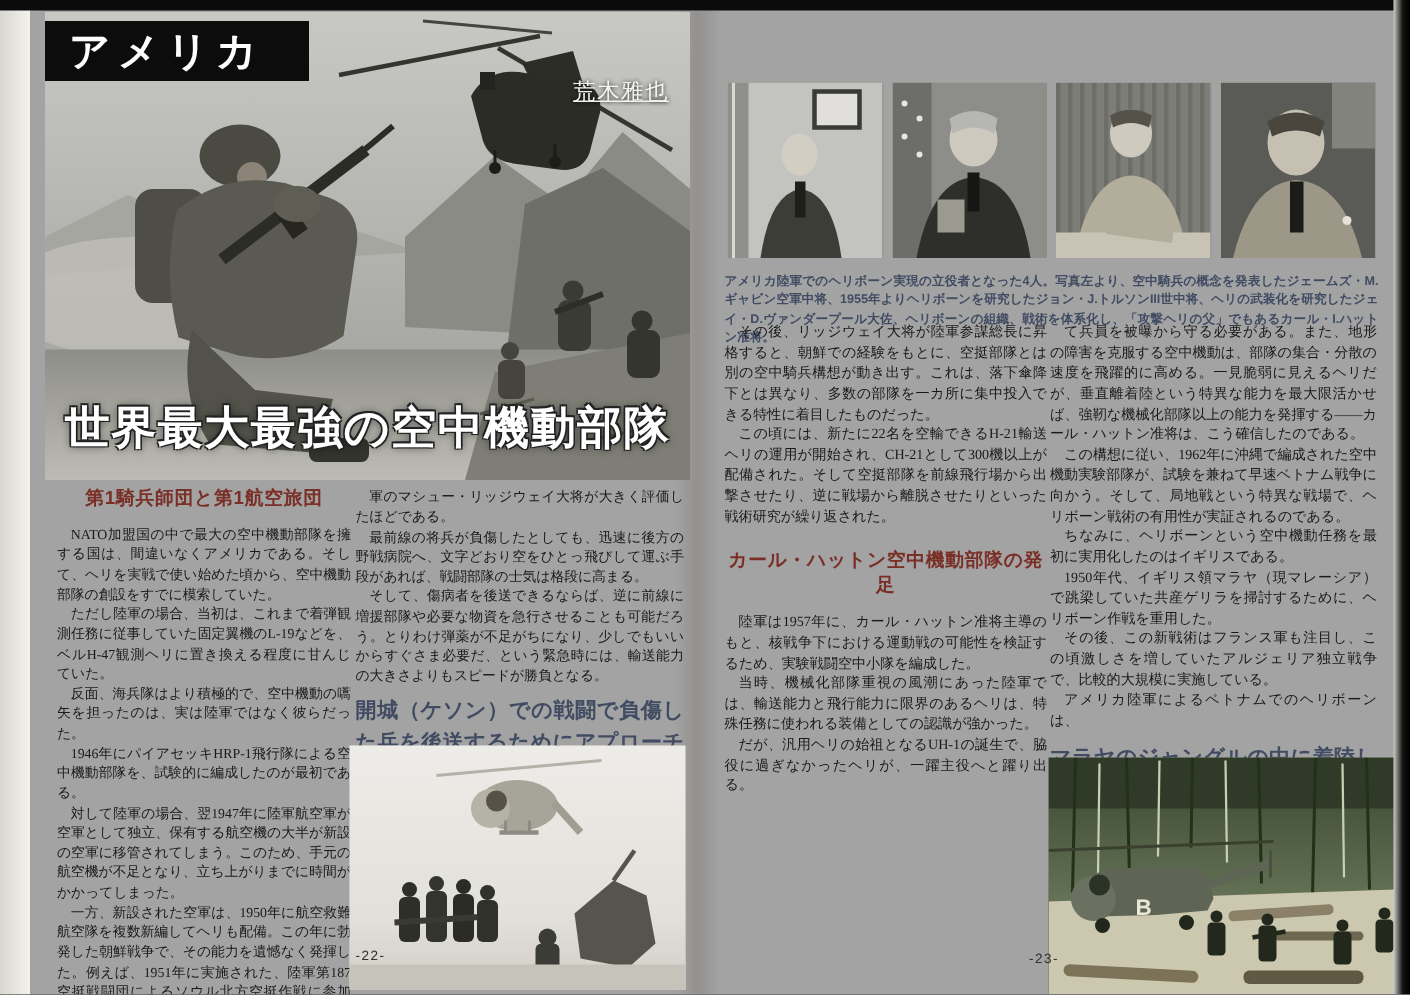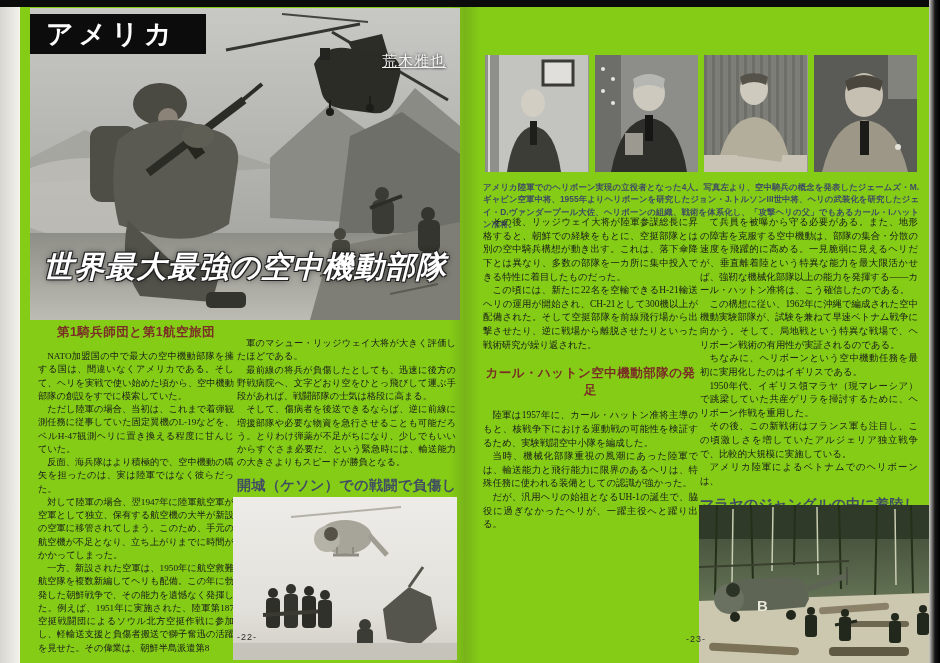--- a/index.html
+++ b/index.html
@@ -1,43 +1,43 @@
 <!DOCTYPE html>
 <html><head>
 <meta charset="utf-8">
 <style>
   html,body{margin:0;padding:0;background:#555;}
   #canvas{
     position:relative;width:940px;height:663px;overflow:hidden;
-    background:#84cc16;
+    background:#a3a3a3;
     font-family:"Liberation Serif","DejaVu Serif",serif;
   }
   
   .scan-top{position:absolute;left:0;top:0;width:940px;height:7px;background:#0b0b0b;}
   .scan-right{position:absolute;right:0;top:0;width:11px;height:663px;background:linear-gradient(90deg,#cfcdc8,#141414 55%,#000);}
   .edge-left{position:absolute;left:0;top:0;width:20px;height:663px;background:linear-gradient(90deg,#d8d6d1,#f4f2ed);}
   .gutter{position:absolute;left:450px;top:7px;width:30px;height:656px;
     background:linear-gradient(90deg,rgba(0,0,0,0),rgba(60,50,40,0.16) 50%,rgba(0,0,0,0));}
   
   .hero{position:absolute;left:30px;top:8px;width:430px;height:312px;overflow:hidden;background:#b5b5b2;}
   .hero svg{position:absolute;left:0;top:0;}
   .cat-band{position:absolute;left:0;top:6px;width:176px;height:40px;background:#0c0c0c;
     display:flex;align-items:center;padding-left:16px;box-sizing:border-box;}
   .cat-band span{color:#fdfdfd;font-family:"Liberation Sans","DejaVu Sans",sans-serif;
     font-weight:bold;font-size:27px;letter-spacing:5px;}
   .author{position:absolute;right:14px;top:44px;color:#f2f2f0;font-size:15px;
     font-family:"Liberation Sans","DejaVu Sans",sans-serif;text-shadow:0 0 3px rgba(0,0,0,.8);letter-spacing:1px;text-decoration:underline;}
-  .main-title{position:absolute;left:0;bottom:32px;width:100%;text-align:center;
+  .main-title{position:absolute;left:0;bottom:14px;width:100%;text-align:center;
     color:#ffffff;font-weight:bold;font-size:30px;letter-spacing:1px;white-space:nowrap;
-    text-shadow:-1px -1px 0 #222,1px -1px 0 #222,-1px 1px 0 #222,1px 1px 0 #222,0 0 6px rgba(0,0,0,.65);font-style:italic;}
+    text-shadow:-1px -1px 0 #222,1px -1px 0 #222,-1px 1px 0 #222,1px 1px 0 #222,0 0 6px rgba(0,0,0,.65);}
   .redhead{margin:0 0 9px 0;text-align:center;color:#7a2f26;font-size:12.5px;font-weight:bold;
     font-family:"Liberation Sans","DejaVu Sans",sans-serif;letter-spacing:.5px;}
   .body{margin:0;font-size:9.2px;line-height:1.44;color:#191919;text-align:justify;text-indent:1em;}
   .colL1{position:absolute;left:38px;top:324px;width:196px;}
-  .colL2{position:absolute;left:237px;top:325px;width:219px;margin-top:12px;}
+  .colL2{position:absolute;left:237px;top:325px;width:219px;}
   .caption{margin:5px 0 0 0;font-family:"Liberation Sans","DejaVu Sans",sans-serif;
     font-weight:bold;font-size:14px;line-height:1.5;color:#414c63;text-align:justify;text-indent:0;}
   .photoL{position:absolute;left:233px;top:497px;width:224px;height:163px;overflow:hidden;background:#e9e7e2;}
   .pn{position:absolute;font-size:9px;color:#2d2d2d;font-family:"Liberation Sans","DejaVu Sans",sans-serif;letter-spacing:1px;}
   .pn22{left:237px;top:632px;}
   .pn23{left:686px;top:634px;}
   
   .portraits{position:absolute;left:485px;top:55px;width:432px;height:117px;display:flex;gap:6px;}
   .portrait{flex:1;overflow:hidden;background:#9a9a96;position:relative;}
   .capR{position:absolute;left:483px;top:176px;width:436px;font-size:8.4px;line-height:1.48;}
@@ -125,20 +125,21 @@
       </div>
       <div class="author">荒木雅也</div>
       <div class="main-title">世界最大最強の空中機動部隊</div>
     </div>
 
     <div class="colL1">
       <h2 class="redhead">第1騎兵師団と第1航空旅団</h2>
       <p class="body">NATO加盟国の中で最大の空中機動部隊を擁する国は、間違いなくアメリカである。そして、ヘリを実戦で使い始めた頃から、空中機動部隊の創設をすでに模索していた。</p>
       <p class="body">ただし陸軍の場合、当初は、これまで着弾観測任務に従事していた固定翼機のL-19などを、ベルH-47観測ヘリに置き換える程度に甘んじていた。</p>
       <p class="body">反面、海兵隊はより積極的で、空中機動の嚆矢を担ったのは、実は陸軍ではなく彼らだった。</p>
+      <p class="body">1946年にパイアセッキHRP-1飛行隊による空中機動部隊を、試験的に編成したのが最初である。</p>
       <p class="body">対して陸軍の場合、翌1947年に陸軍航空軍が空軍として独立、保有する航空機の大半が新設の空軍に移管されてしまう。このため、手元の航空機が不足となり、立ち上がりまでに時間がかかってしまった。</p>
       <p class="body">一方、新設された空軍は、1950年に航空救難航空隊を複数新編してヘリも配備。この年に勃発した朝鮮戦争で、その能力を遺憾なく発揮した。例えば、1951年に実施された、陸軍第187空挺戦闘団によるソウル北方空挺作戦に参加し、軽輸送支援と負傷者搬送で獅子奮迅の活躍を見せた。その偉業は、朝鮮半島派遣第8</p>
     </div>
 
     <div class="colL2">
       <p class="body">軍のマシュー・リッジウェイ大将が大きく評価したほどである。</p>
       <p class="body">最前線の将兵が負傷したとしても、迅速に後方の野戦病院へ、文字どおり空をひとっ飛びして運ぶ手段があれば、戦闘部隊の士気は格段に高まる。</p>
       <p class="body">そして、傷病者を後送できるならば、逆に前線に増援部隊や必要な物資を急行させることも可能だろう。とりわけ弾薬が不足がちになり、少しでもいいからすぐさま必要だ、という緊急時には、輸送能力の大きさよりもスピードが勝負となる。</p>
       <p class="caption">開城（ケソン）での戦闘で負傷した兵を後送するためにアプローチする空軍第3救難飛行隊のシコルスキーH-5。朝鮮戦争では2300名以上が前線より搬送された。</p>
     </div>

